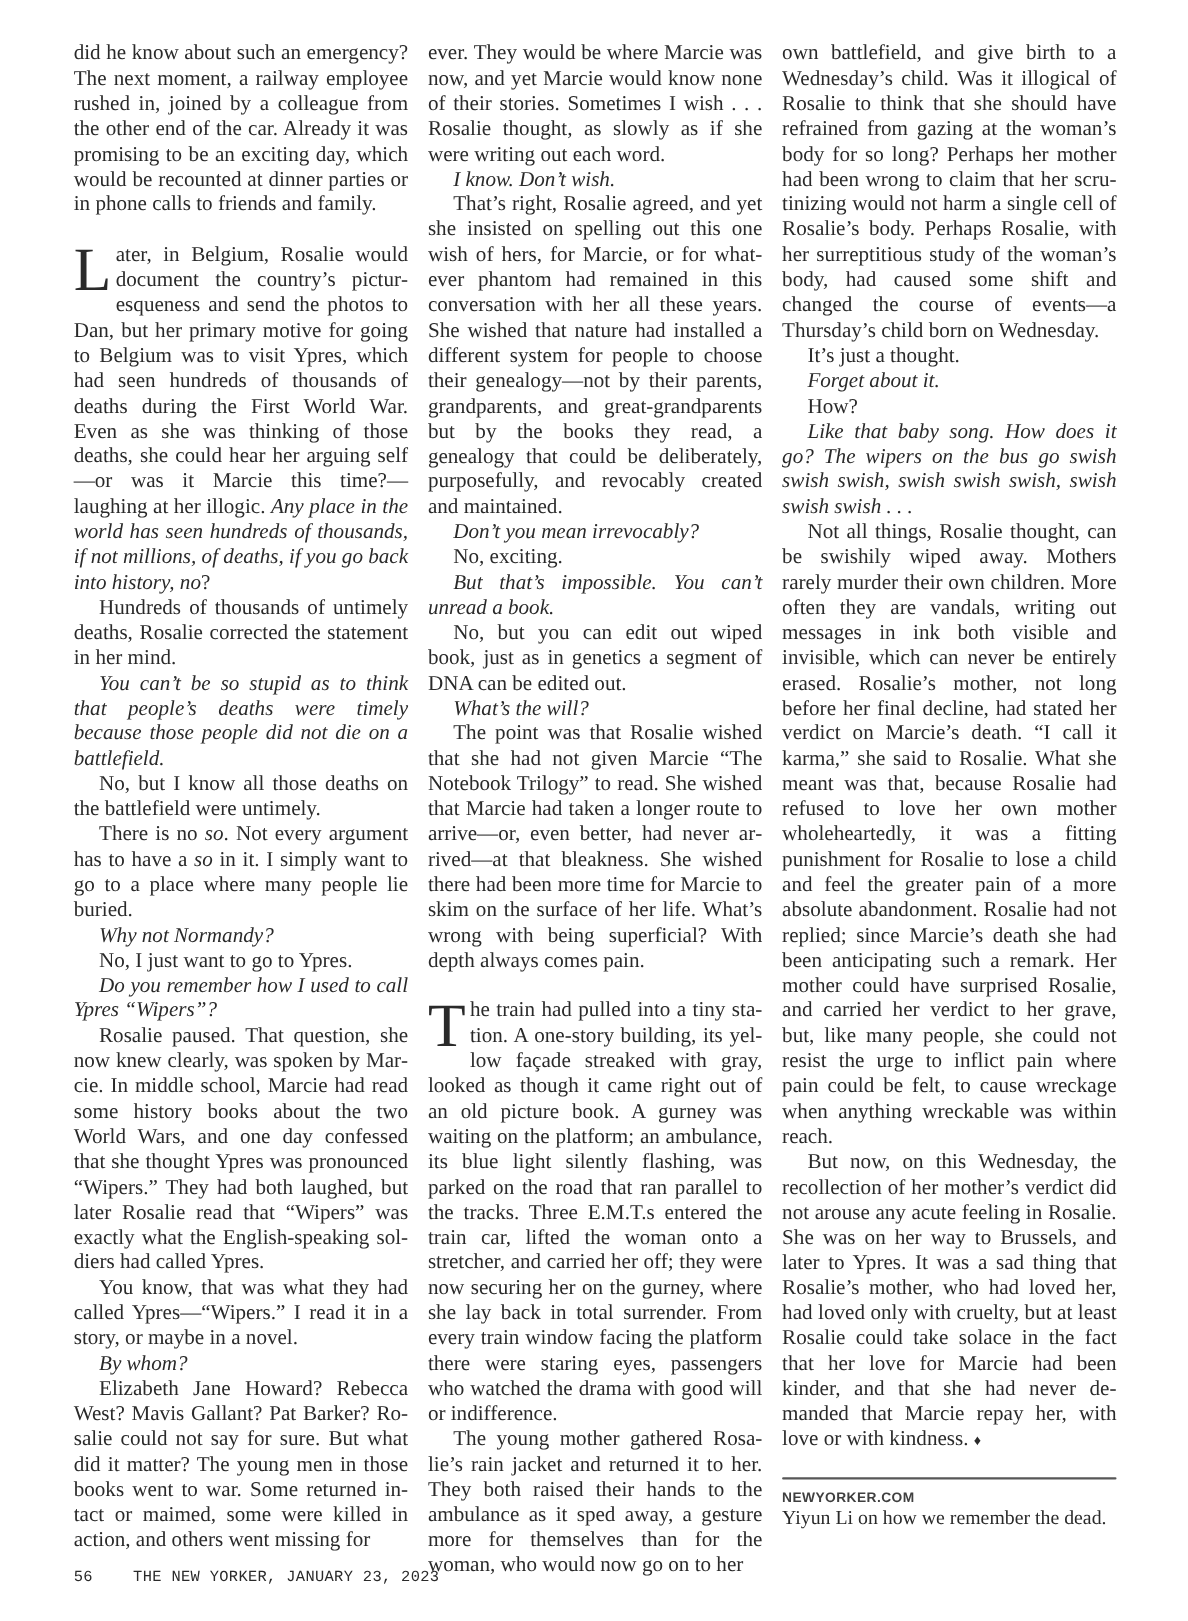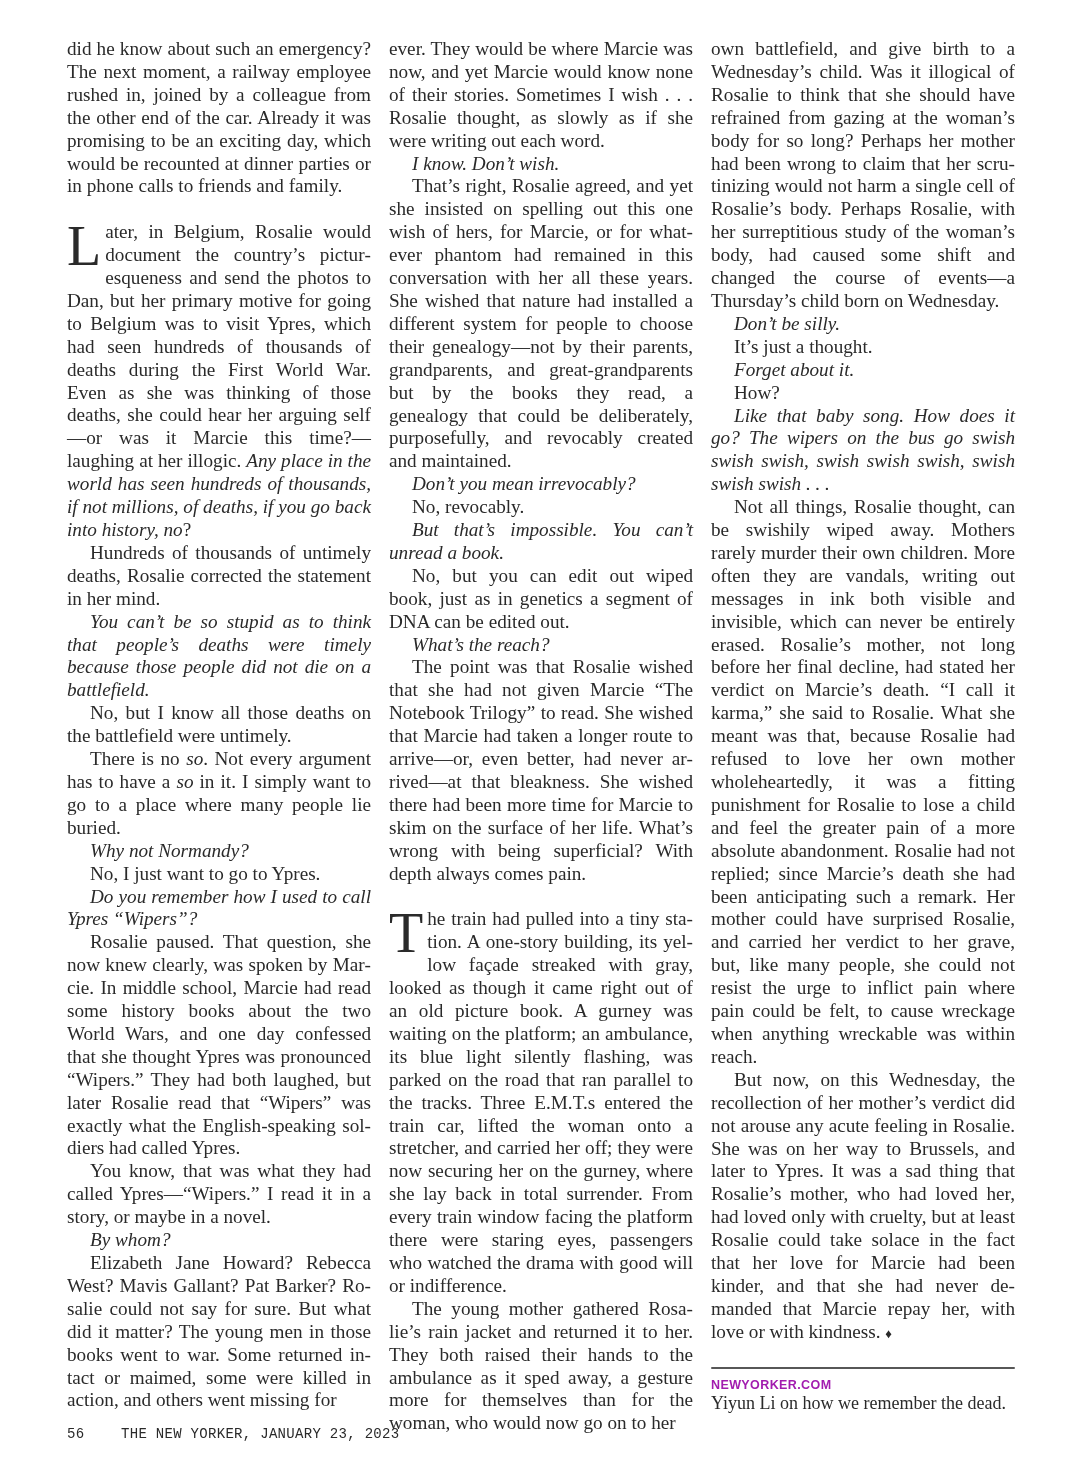--- a/index.html
+++ b/index.html
@@ -22,21 +22,21 @@
   .drop {
     float: left; font-size: 56px; line-height: 44px; margin: 3px 4px 0 0;
     color: #2a2a2a; font-family: "Liberation Serif", serif;
   }
   .rule {
     height: 2px; background: #3a3a3a; margin: 21px 0 8px 0; border-radius: 1px;
     opacity: 0.85;
   }
   .web-label {
     font-family: "Liberation Sans", "DejaVu Sans", sans-serif; font-weight: bold;
-    font-size: 12.5px; letter-spacing: 0.4px; color: #a21caf; line-height: 16px;
+    font-size: 12.5px; letter-spacing: 0.4px; color: #404040; line-height: 16px;
   }
   .web-text { font-size: 18px; line-height: 20px; text-align: left; }
   .footer {
     position: absolute; top: 1426px; left: 67px;
     font-family: Liberation Mono, monospace; font-size: 14px;
     color: #2a2a2a; letter-spacing: 0.3px;
   }
   .footer .pg { display: inline-block; width: 54px; }
   .diamond { font-size: 13px; }
 </style>
@@ -60,33 +60,32 @@
     <p class="p ind">You know, that was what they had called Ypres—“Wipers.” I read it in a story, or maybe in a novel.</p>
     <p class="p ind it">By whom?</p>
     <p class="p ind">Elizabeth Jane Howard? Rebecca West? Mavis Gallant? Pat Barker? Ro­salie could not say for sure. But what did it matter? The young men in those books went to war. Some returned in­tact or maimed, some were killed in action, and others went missing for­</p>
   </div>
 
   <div class="col c2">
     <p class="p">ever. They would be where Marcie was now, and yet Marcie would know none of their stories. Sometimes I wish . . . Rosalie thought, as slowly as if she were writing out each word.</p>
     <p class="p ind it">I know. Don’t wish.</p>
     <p class="p ind">That’s right, Rosalie agreed, and yet she insisted on spelling out this one wish of hers, for Marcie, or for what­ever phantom had remained in this con­versation with her all these years. She wished that nature had installed a dif­ferent system for people to choose their genealogy—not by their parents, grand­parents, and great-grandparents but by the books they read, a genealogy that could be deliberately, purposefully, and revocably created and maintained.</p>
     <p class="p ind it">Don’t you mean irrevocably?</p>
-    <p class="p ind">No, revocably.</p>
+    <p class="p ind">No, exciting.</p>
     <p class="p ind it">But that’s impossible. You can’t unread a book.</p>
     <p class="p ind">No, but you can edit out wiped book, just as in genetics a segment of DNA can be edited out.</p>
-    <p class="p ind it">What’s the reach?</p>
+    <p class="p ind it">What’s the will?</p>
     <p class="p ind">The point was that Rosalie wished that she had not given Marcie “The Notebook Trilogy” to read. She wished that Marcie had taken a longer route to arrive—or, even better, had never ar­rived—at that bleakness. She wished there had been more time for Marcie to skim on the surface of her life. What’s wrong with being superficial? With depth always comes pain.</p>
     <div class="gap"></div>
     <p class="p"><span class="drop">T</span><span>he train had pulled into a tiny sta­tion. A one-story building, its yel­low façade streaked with gray, looked as though it came right out of an old picture book. A gurney was waiting on the platform; an ambulance, its blue light silently flashing, was parked on the road that ran parallel to the tracks. Three E.M.T.s entered the train car, lifted the woman onto a stretcher, and carried her off; they were now securing her on the gurney, where she lay back in total surrender. From every train win­dow facing the platform there were star­ing eyes, passengers who watched the drama with good will or indifference.</span></p>
     <p class="p ind">The young mother gathered Rosa­lie’s rain jacket and returned it to her. They both raised their hands to the ambulance as it sped away, a gesture more for themselves than for the woman, who would now go on to her</p>
   </div>
 
   <div class="col c3">
     <p class="p">own battlefield, and give birth to a Wednesday’s child. Was it illogical of Rosalie to think that she should have refrained from gazing at the woman’s body for so long? Perhaps her mother had been wrong to claim that her scru­tinizing would not harm a single cell of Rosalie’s body. Perhaps Rosalie, with her surreptitious study of the woman’s body, had caused some shift and changed the course of events—a Thurs­day’s child born on Wednesday.</p>
-    <p class="p ind it">Don’t be silly.</p>
     <p class="p ind">It’s just a thought.</p>
     <p class="p ind it">Forget about it.</p>
     <p class="p ind">How?</p>
     <p class="p ind it">Like that baby song. How does it go? The wipers on the bus go swish swish swish, swish swish swish, swish swish swish . . .</p>
     <p class="p ind">Not all things, Rosalie thought, can be swishily wiped away. Mothers rarely murder their own children. More often they are vandals, writing out messages in ink both visible and invisible, which can never be entirely erased. Rosalie’s mother, not long before her final de­cline, had stated her verdict on Mar­cie’s death. “I call it karma,” she said to Rosalie. What she meant was that, because Rosalie had refused to love her own mother wholeheartedly, it was a fitting punishment for Rosalie to lose a child and feel the greater pain of a more absolute abandonment. Ro­salie had not replied; since Marcie’s death she had been anticipating such a remark. Her mother could have sur­prised Rosalie, and carried her verdict to her grave, but, like many people, she could not resist the urge to inflict pain where pain could be felt, to cause wreckage when anything wreckable was within reach.</p>
     <p class="p ind"><span>But now, on this Wednesday, the recollection of her mother’s verdict did not arouse any acute feeling in Rosa­lie. She was on her way to Brussels, and later to Ypres. It was a sad thing that Rosalie’s mother, who had loved her, had loved only with cruelty, but at least Rosalie could take solace in the fact that her love for Marcie had been kinder, and that she had never de­manded that Marcie repay her, with love or with kindness. </span><span class="diamond">♦</span></p>
     <div class="rule"></div>
     <div class="web-label">NEWYORKER.COM</div>
     <div class="web-text">Yiyun Li on how we remember the dead.</div>
   </div>

